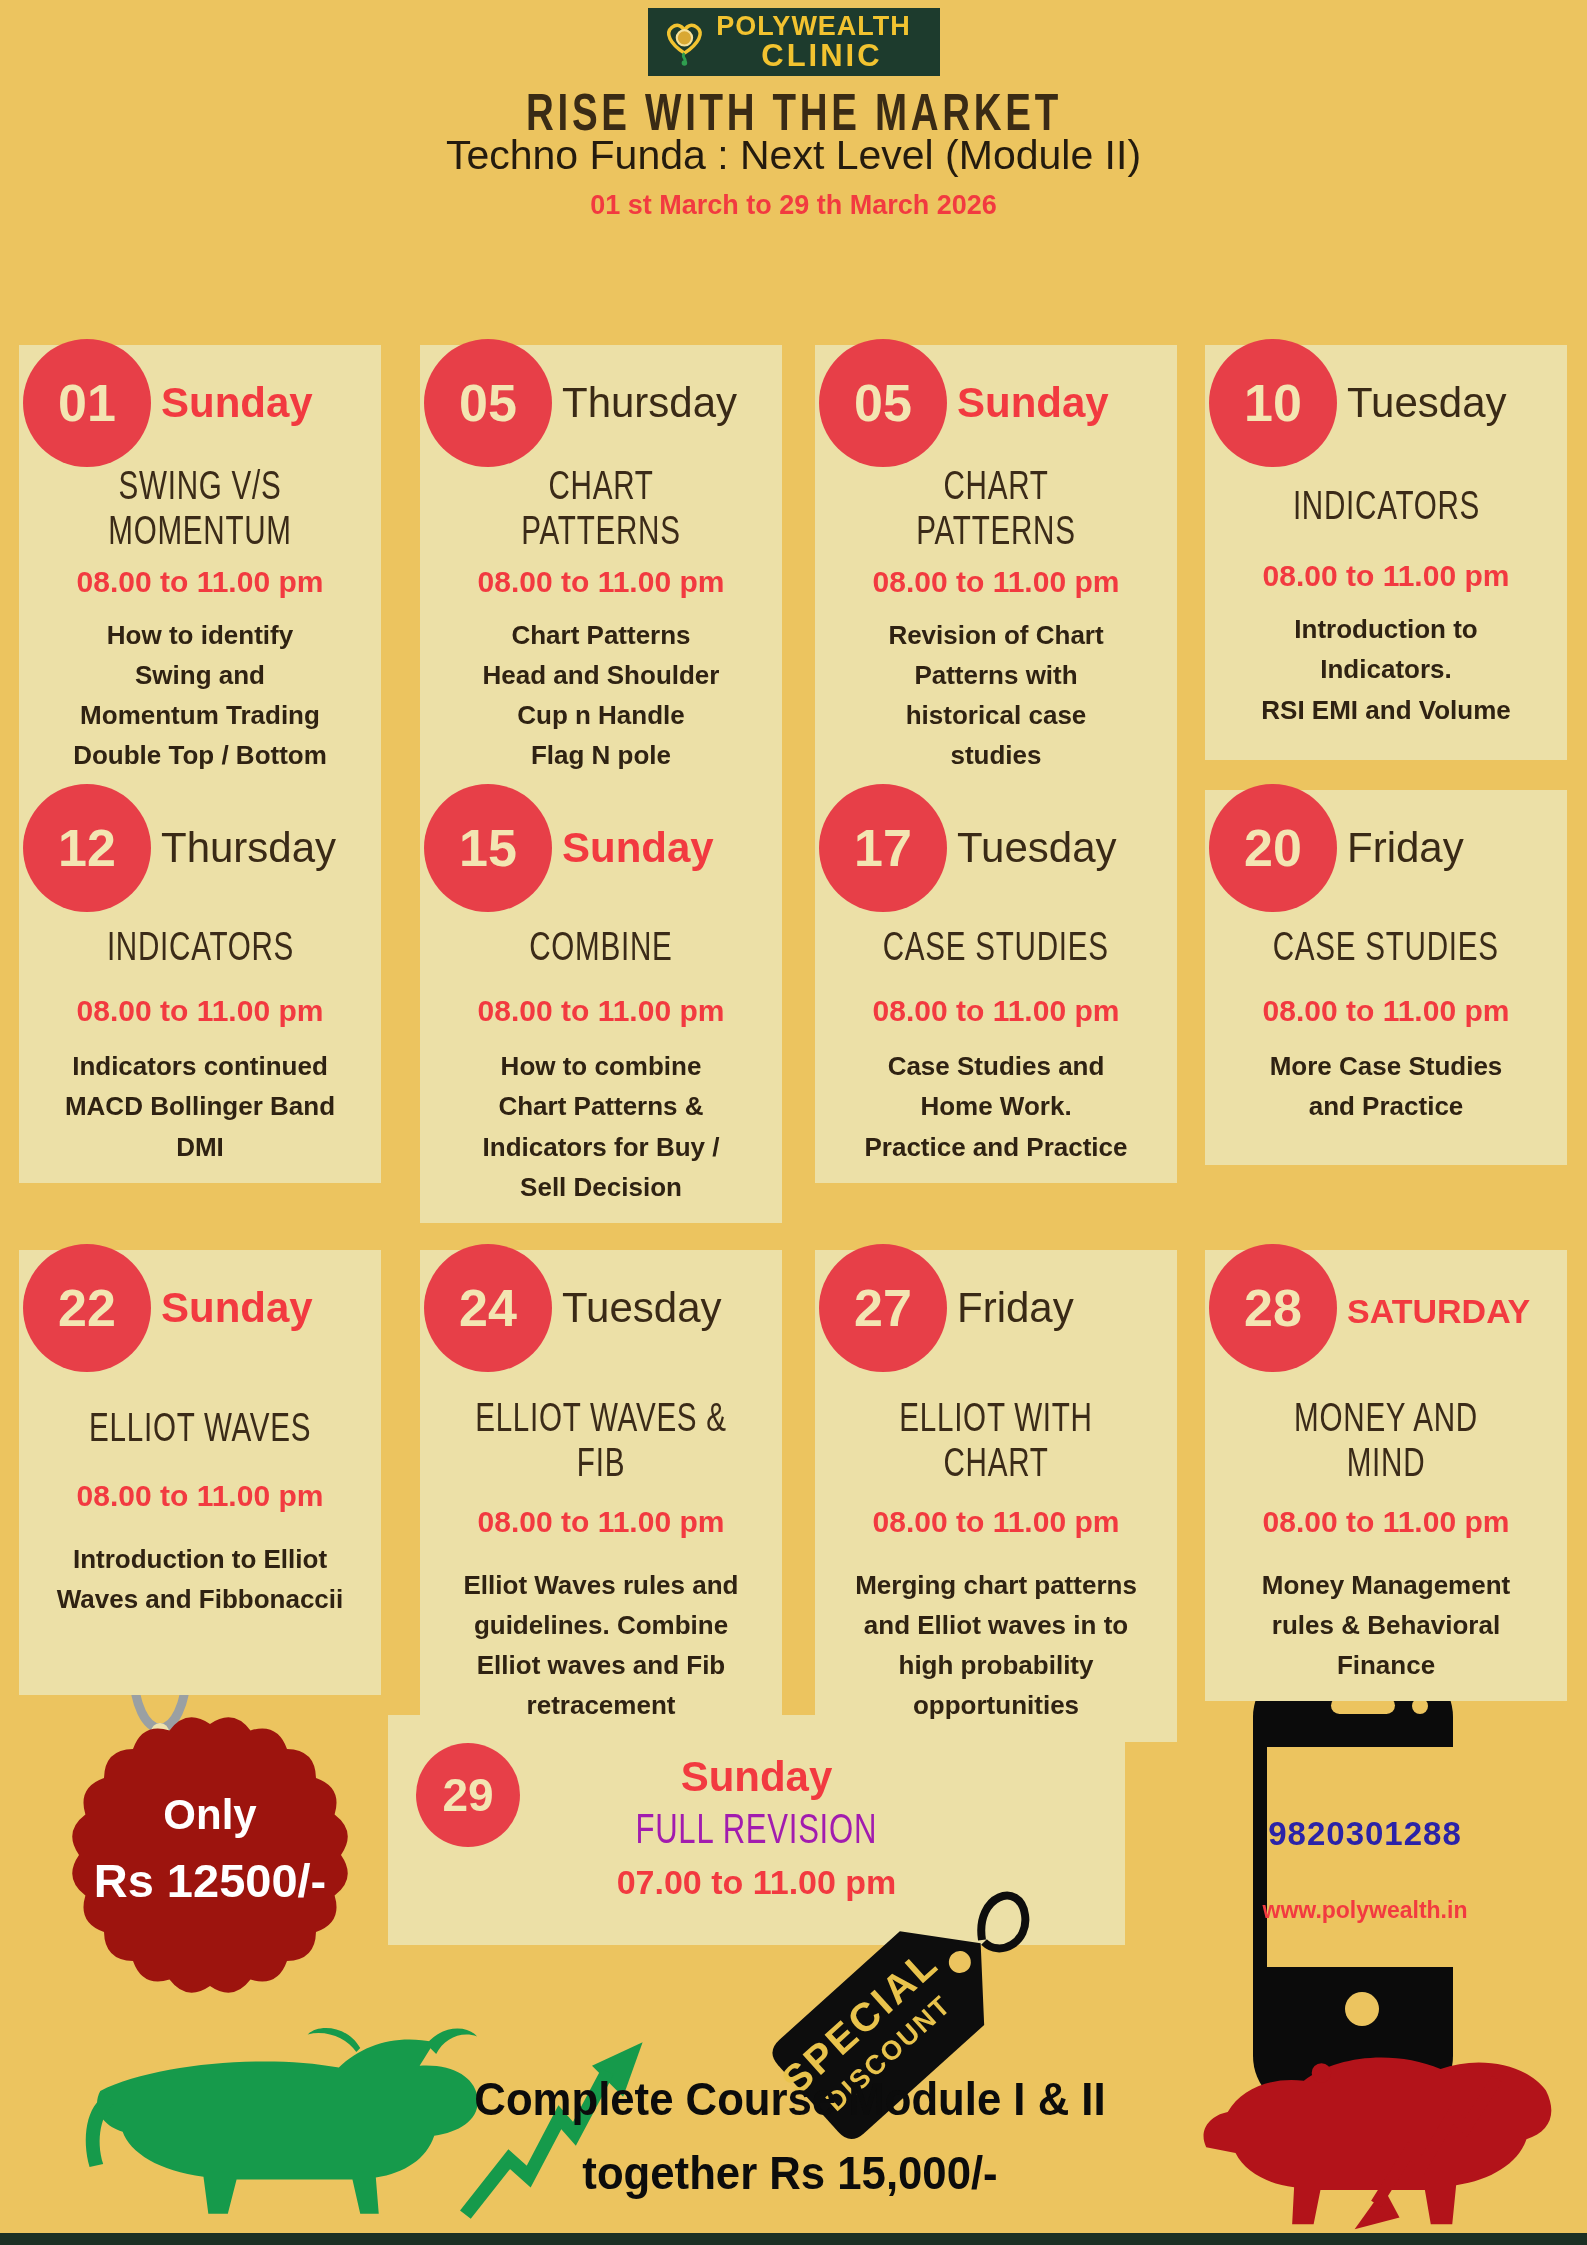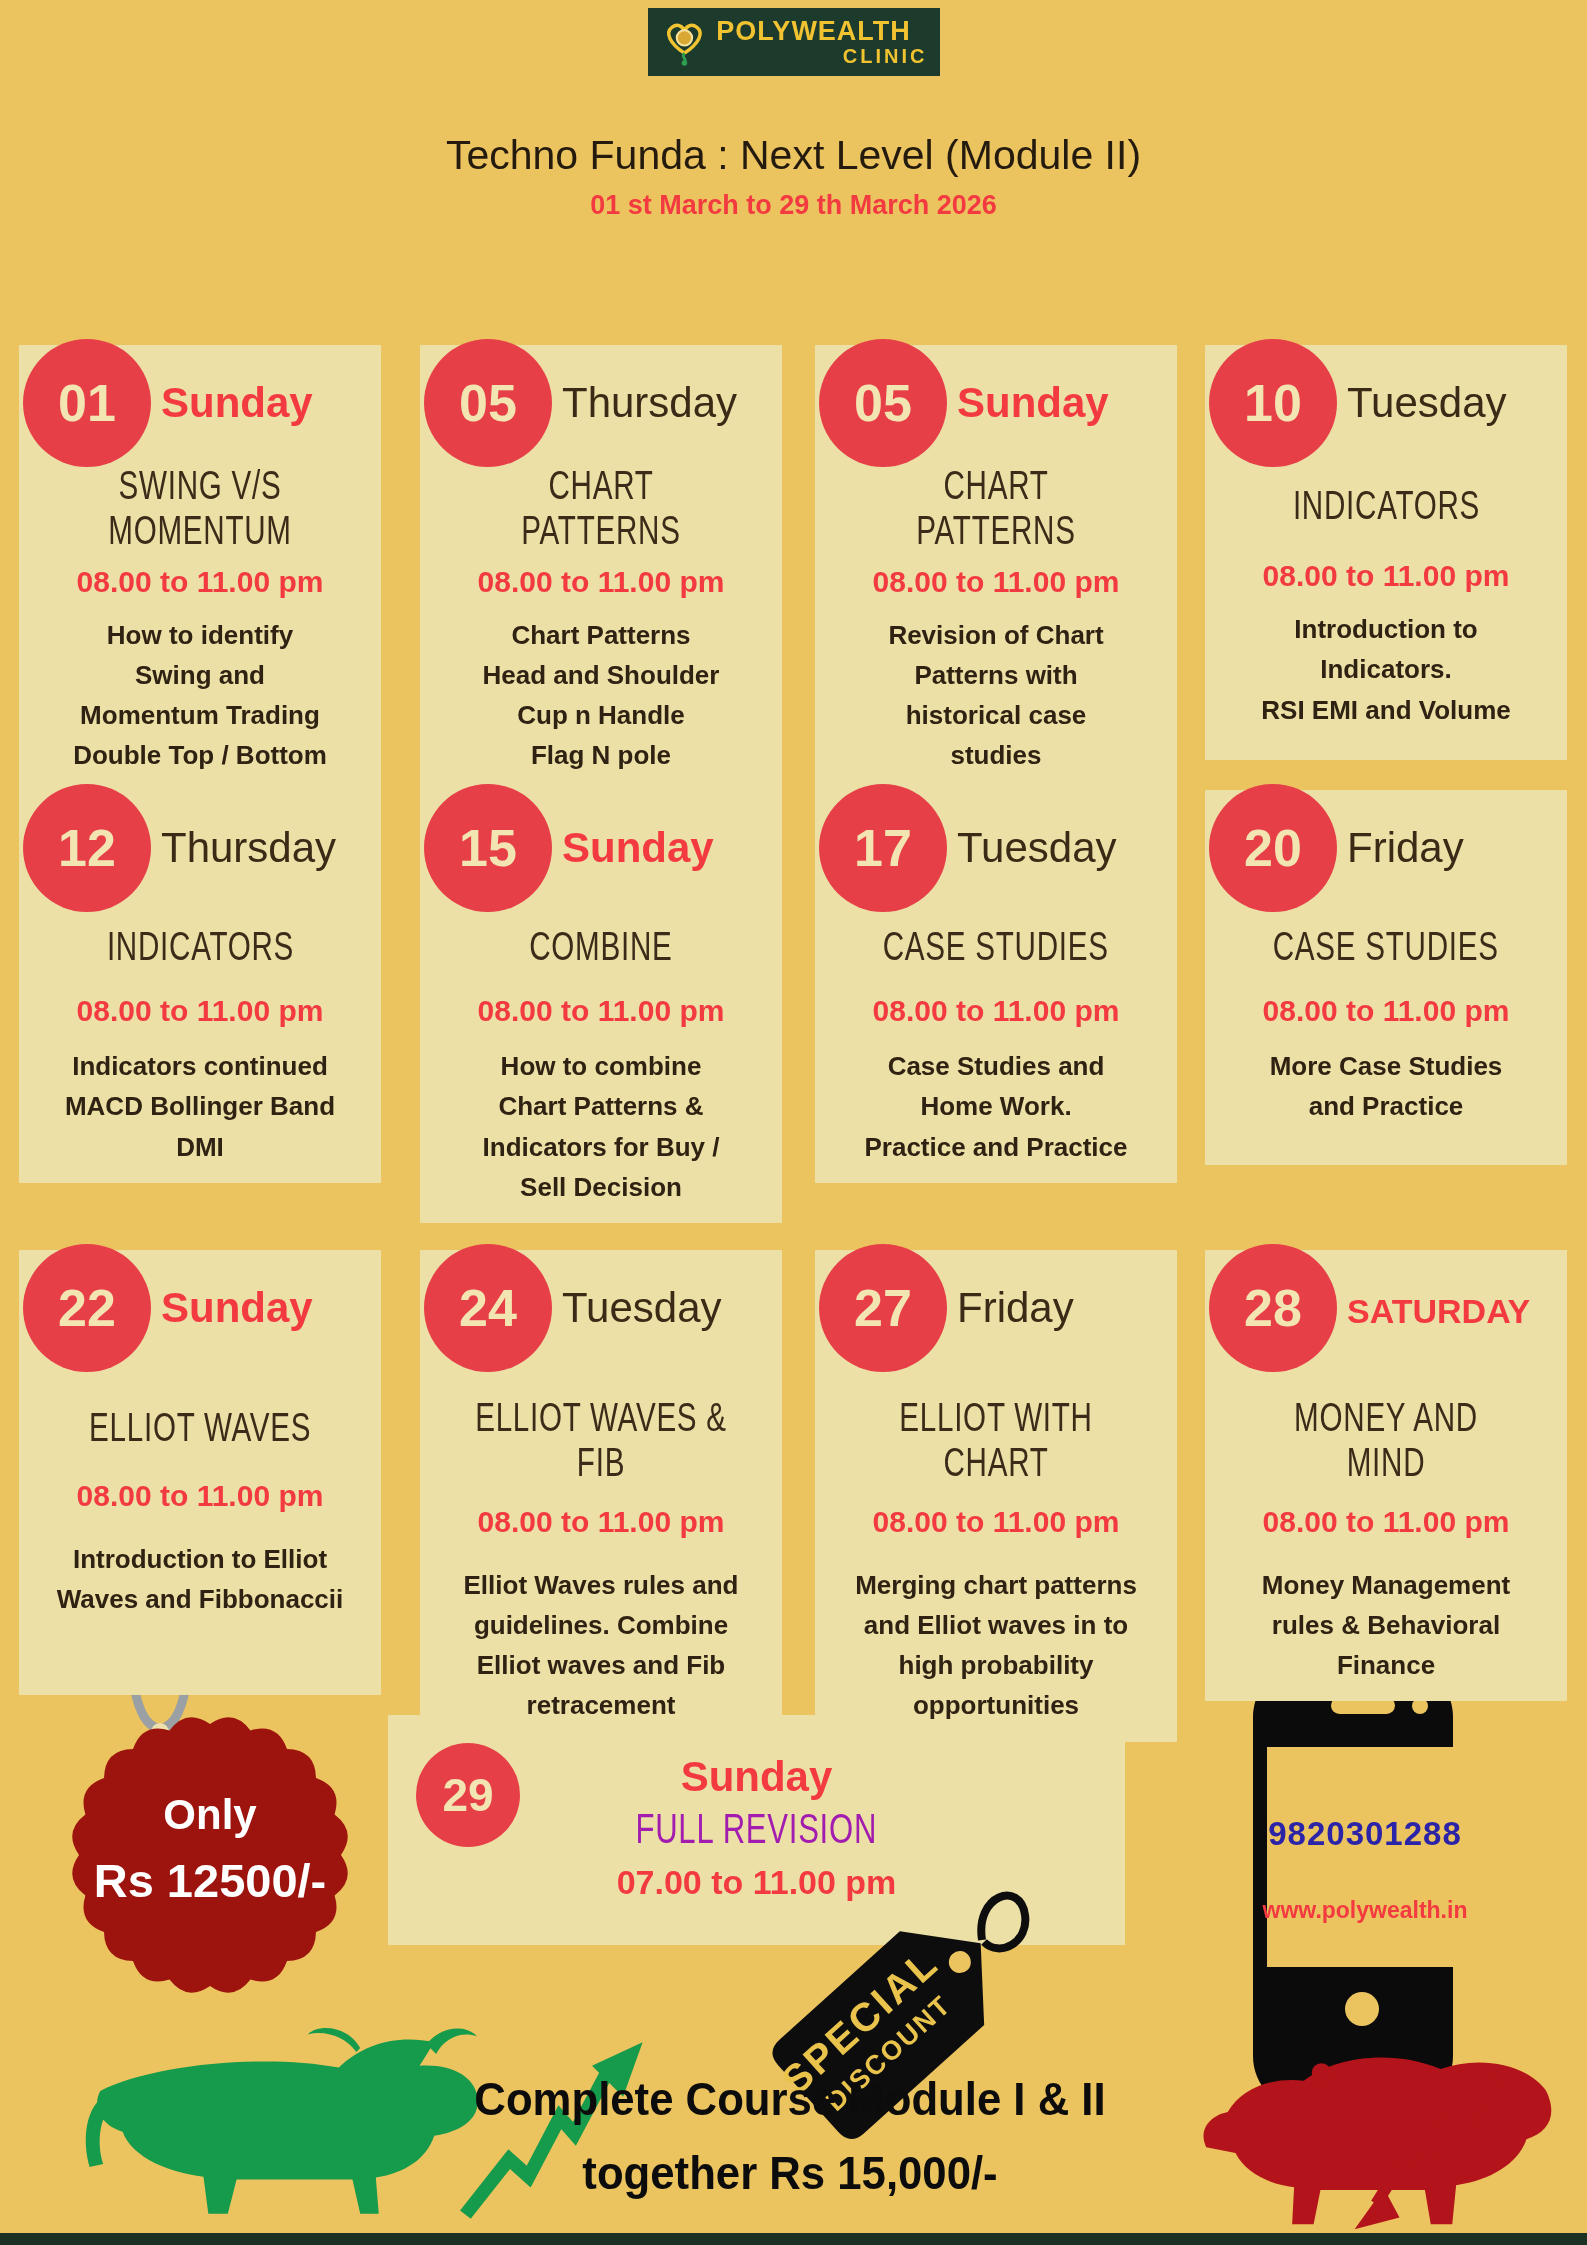--- a/index.html
+++ b/index.html
@@ -4,21 +4,21 @@
 <style>
   html,body{margin:0;padding:0;background:#777;}
   .page{position:relative;width:1587px;height:2245px;margin:0 auto;overflow:hidden;
         background:#ecc45f;font-family:"Liberation Sans",sans-serif;}
 
   
   .logo-box{position:absolute;left:50%;transform:translateX(-50%);top:8px;width:292px;height:68px;
             background:#1d3b2d;display:flex;align-items:center;gap:8px;padding:0 12px;box-sizing:border-box;}
   .logo-text{display:flex;flex-direction:column;line-height:1.05;width:100%;}
   .logo-l1{color:#f2c330;font-weight:700;font-size:27px;letter-spacing:1px;}
-  .logo-l2{color:#f2c330;font-weight:700;font-size:20px;letter-spacing:3px;text-align:right;}
+  .logo-l2{color:#f2c330;font-weight:700;font-size:31px;letter-spacing:3px;text-align:center;}
   .title{position:absolute;top:82px;left:0;width:100%;text-align:center;color:#3a2b15;}
   .title .cond{font-size:52px;font-weight:700;letter-spacing:5px;}
   .subtitle{position:absolute;top:132px;left:0;width:100%;text-align:center;
             font-size:41px;color:#241b0e;}
   .date-range{position:absolute;top:190px;left:0;width:100%;text-align:center;
               font-size:27px;font-weight:700;color:#f23a40;}
 
   .cond{display:inline-block;transform:scaleX(0.74);transform-origin:center;}
 
   
@@ -90,20 +90,23 @@
       <circle cx="35" cy="26" r="11" fill="#d9a833" stroke="#f6e09a" stroke-width="3"></circle>
       <path d="M35,48 C29,54 40,56 35,62" fill="none" stroke="#2f9e4f" stroke-width="4"></path>
       <circle cx="35" cy="62" r="4" fill="#2f9e4f"></circle>
     </svg>
     <div class="logo-text">
       <span class="logo-l1">POLYWEALTH</span>
       <span class="logo-l2">CLINIC</span>
     </div>
   </div>
 
+  <div class="title">
+    <span class="cond">RISE WITH THE MARKET</span>
+  </div>
   <div class="subtitle">Techno Funda : Next Level (Module II)</div>
   <div class="date-range">01 st March to 29 th March 2026</div>
 
   <div class="wide-card">
     <div class="circle">
       <span>29</span>
     </div>
     <div class="wide-day">Sunday</div>
     <div class="wide-topic">
       <span class="cond">FULL REVISION</span>

